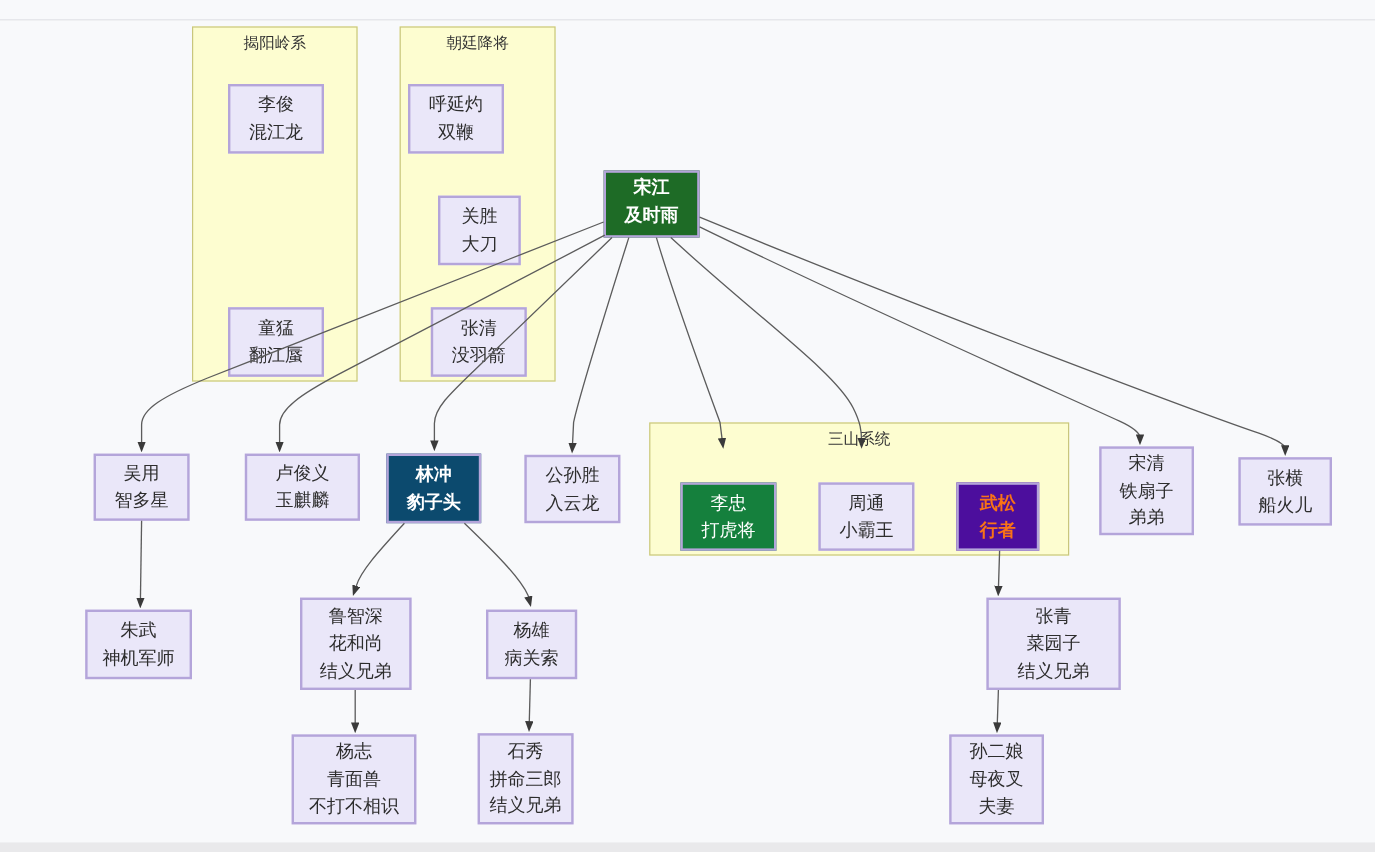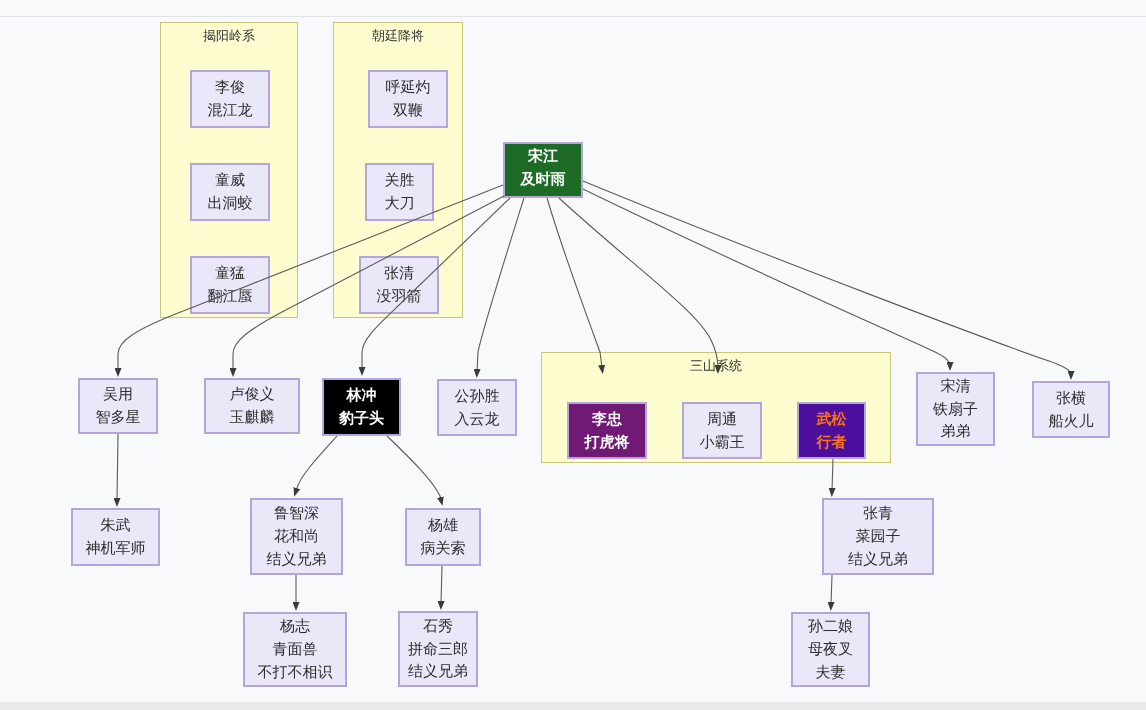--- a/index.html
+++ b/index.html
@@ -7,22 +7,22 @@
           font-family:"DejaVu Sans","Liberation Sans",sans-serif;}
   .top-hairline{position:absolute;left:0;top:16px;width:100%;height:1px;background:#e2e3e7;}
   .bottom-scrollbar{position:absolute;left:0;bottom:0;width:100%;height:8px;background:#e9e9eb;}
   .group{position:absolute;background:#fdfdd0;border:1px solid #c9c67c;box-sizing:border-box;z-index:1;}
   .group-title{margin-top:4px;text-align:center;font-size:13px;color:#333;}
   .node{position:absolute;background:#eae7f9;border:2px solid #b4a5da;box-sizing:border-box;
         display:flex;flex-direction:column;align-items:center;justify-content:center;
         gap:4px;text-align:center;font-size:15px;color:#2d2d2d;line-height:1.25;z-index:2;}
   .node span{display:block;}
   .node.green{background:#1e6b26;color:#fff;font-weight:bold;font-family:Liberation Mono, monospace;}
-  .node.blue{background:#000000;color:#fff;font-weight:bold;}
-  .node.red{background:#701a75;color:#fff;font-weight:bold;}
+  .node.blue{background:#0c4a6e;color:#fff;font-weight:bold;}
+  .node.red{background:#15803d;color:#fff;font-weight:normal;}
   .node.purple{background:#4c0e9d;color:#f97316;font-weight:bold;}
   svg.edge-layer{position:absolute;left:0;top:0;width:1146px;height:710px;z-index:3;pointer-events:none;}
   .edge{fill:none;stroke:#5c5c5c;stroke-width:1.1;}
 </style>
 </head>
 <body>
 
 <div class="canvas">
   <div class="top-hairline"></div>
 
@@ -33,30 +33,26 @@
     <div class="group-title">朝廷降将</div>
   </div>
   <div class="group" style="left:541px;top:352px;width:350px;height:111px">
     <div class="group-title">三山系统</div>
   </div>
 
   <div class="node" style="left:190px;top:70px;width:80px;height:58px">
     <span>李俊</span>
     <span>混江龙</span>
   </div>
-  <div class="node" style="left:190px;top:163px;width:80px;height:58px">
-    <span>童威</span>
-    <span>出洞蛟</span>
-  </div>
   <div class="node" style="left:190px;top:256px;width:80px;height:58px">
     <span>童猛</span>
     <span>翻江蜃</span>
   </div>
 
-  <div class="node" style="left:368px;top:70px;width:80px;height:58px">
+  <div class="node" style="left:340px;top:70px;width:80px;height:58px">
     <span>呼延灼</span>
     <span>双鞭</span>
   </div>
   <div class="node" style="left:365px;top:163px;width:69px;height:58px">
     <span>关胜</span>
     <span>大刀</span>
   </div>
   <div class="node" style="left:359px;top:256px;width:80px;height:58px">
     <span>张清</span>
     <span>没羽箭</span>

